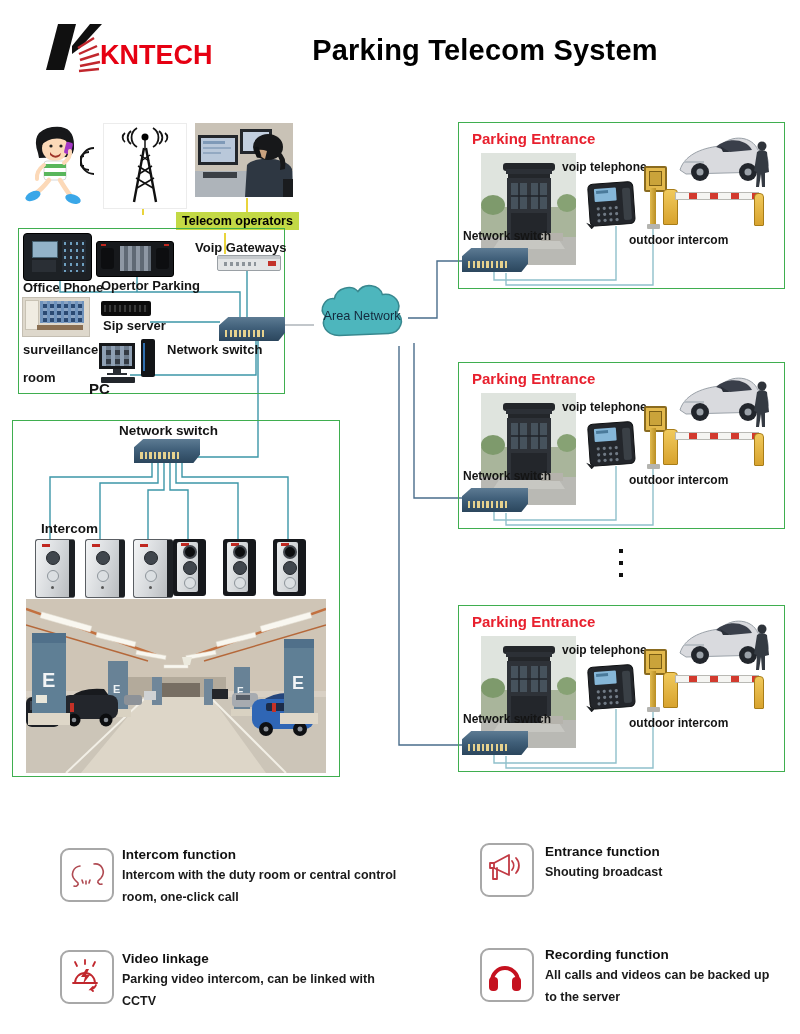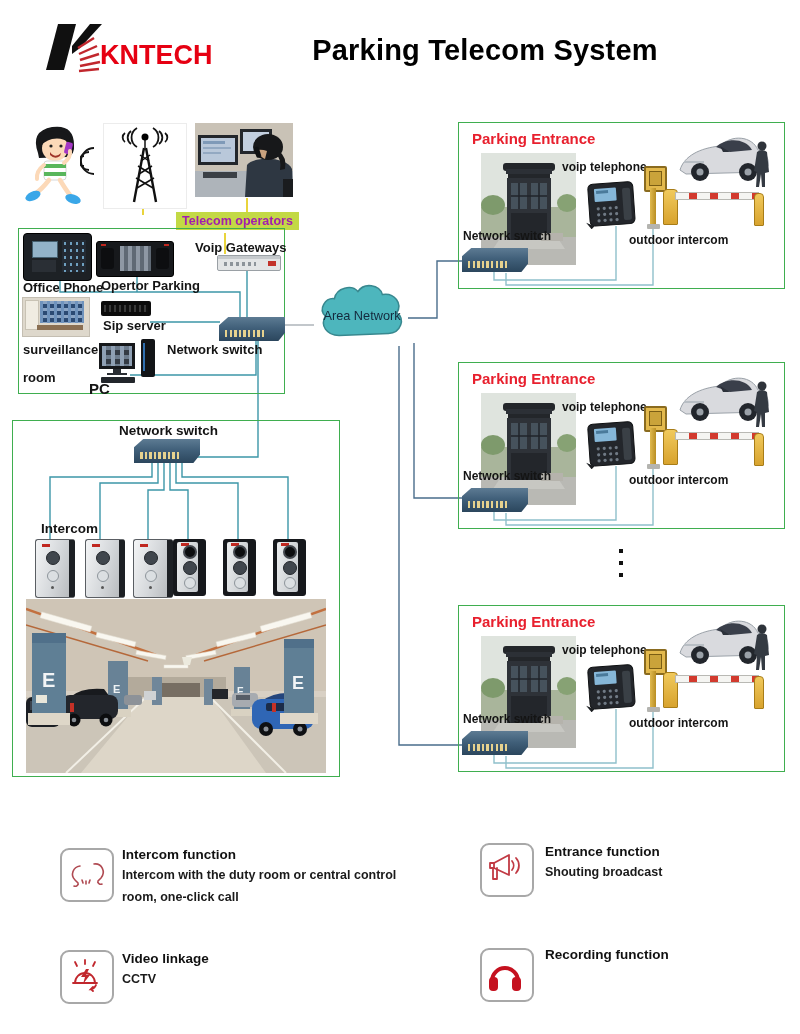--- a/index.html
+++ b/index.html
@@ -8,21 +8,21 @@
   .abs{position:absolute;}
   .lbl{position:absolute;font-weight:bold;font-size:12px;color:#141414;white-space:nowrap;line-height:1.1;}
   
   #title{position:absolute;left:250px;top:34px;width:470px;text-align:center;
          font-size:29px;font-weight:bold;color:#000;letter-spacing:0.2px;}
   
   .gbox{position:absolute;border:1px solid #3fae4f;background:transparent;}
   .pbox{position:absolute;left:458px;width:325px;height:165px;border:1px solid #3fae4f;text-align:center;}
   .pe-title{position:absolute;left:13px;top:7px;font-size:15px;font-weight:bold;color:#e8202e;}
   
-  #telecom{position:absolute;left:176px;top:212px;background:#c3d945;color:#a21caf;
+  #telecom{position:absolute;left:176px;top:212px;background:#c3d945;color:#000000;
            font-size:12.5px;font-weight:600;padding:2px 6px;}
   
   .nsw{position:absolute;width:66px;height:24px;
        background:linear-gradient(180deg,#5d7b93 0%,#41607a 45%,#2b465d 100%);
        clip-path:polygon(0 34%,14% 0,100% 0,100% 66%,90% 100%,0 100%);}
   .nsw::after{content:"";position:absolute;left:9%;bottom:16%;width:62%;height:28%;
        background:repeating-linear-gradient(90deg,#e6d28e 0 2.5px,rgba(0,0,0,0) 2.5px 4.6px);}
   
   .ic-a,.ic-b{position:absolute;width:33px;height:57px;border-radius:3px;}
   .ic-a{background:linear-gradient(105deg,#f4f5f6 0%,#d6d9dc 55%,#b9bcbf 100%);
@@ -615,25 +615,30 @@
         <path d="M13,31 a10,10 0 0 1 20,0"></path>
         <path d="M11,31 L35,31"></path>
         <path d="M23,8 L23,12 M13,10 L15,14 M33,10 L31,14"></path>
         <path d="M34,33 a6,6 0 0 1 -5,4 l2,-2 m-2,2 l2,2"></path>
       </g>
       <path d="M24,17 l-5,8 h4 l-2,7 7,-9 h-4 l3,-6 Z" fill="#c1272d"></path>
     </svg>
   </div>
   <div class="ftitle" style="left:122px;top:951px">Video linkage</div>
   <div class="fdesc" style="left:122px;top:968px">
+    <div>Parking video intercom, can be linked with</div>
       <div>CCTV</div>
   </div>
 
   <div class="fbox" style="left:480px;top:948px">
     <svg width="46" height="46" viewBox="0 0 46 46">
       <path d="M10,31 a13,13 0 0 1 26,0" stroke="#c5111f" stroke-width="4" fill="none"></path>
       <rect x="7" y="27" width="9" height="14" rx="4" fill="#c5111f"></rect>
       <rect x="30" y="27" width="9" height="14" rx="4" fill="#c5111f"></rect>
     </svg>
   </div>
   <div class="ftitle" style="left:545px;top:947px">Recording function</div>
+  <div class="fdesc" style="left:545px;top:964px">
+    <div>All calls and videos can be backed up</div>
+      <div>to the server</div>
+  </div>
 
 </div>
 
 </body></html>

